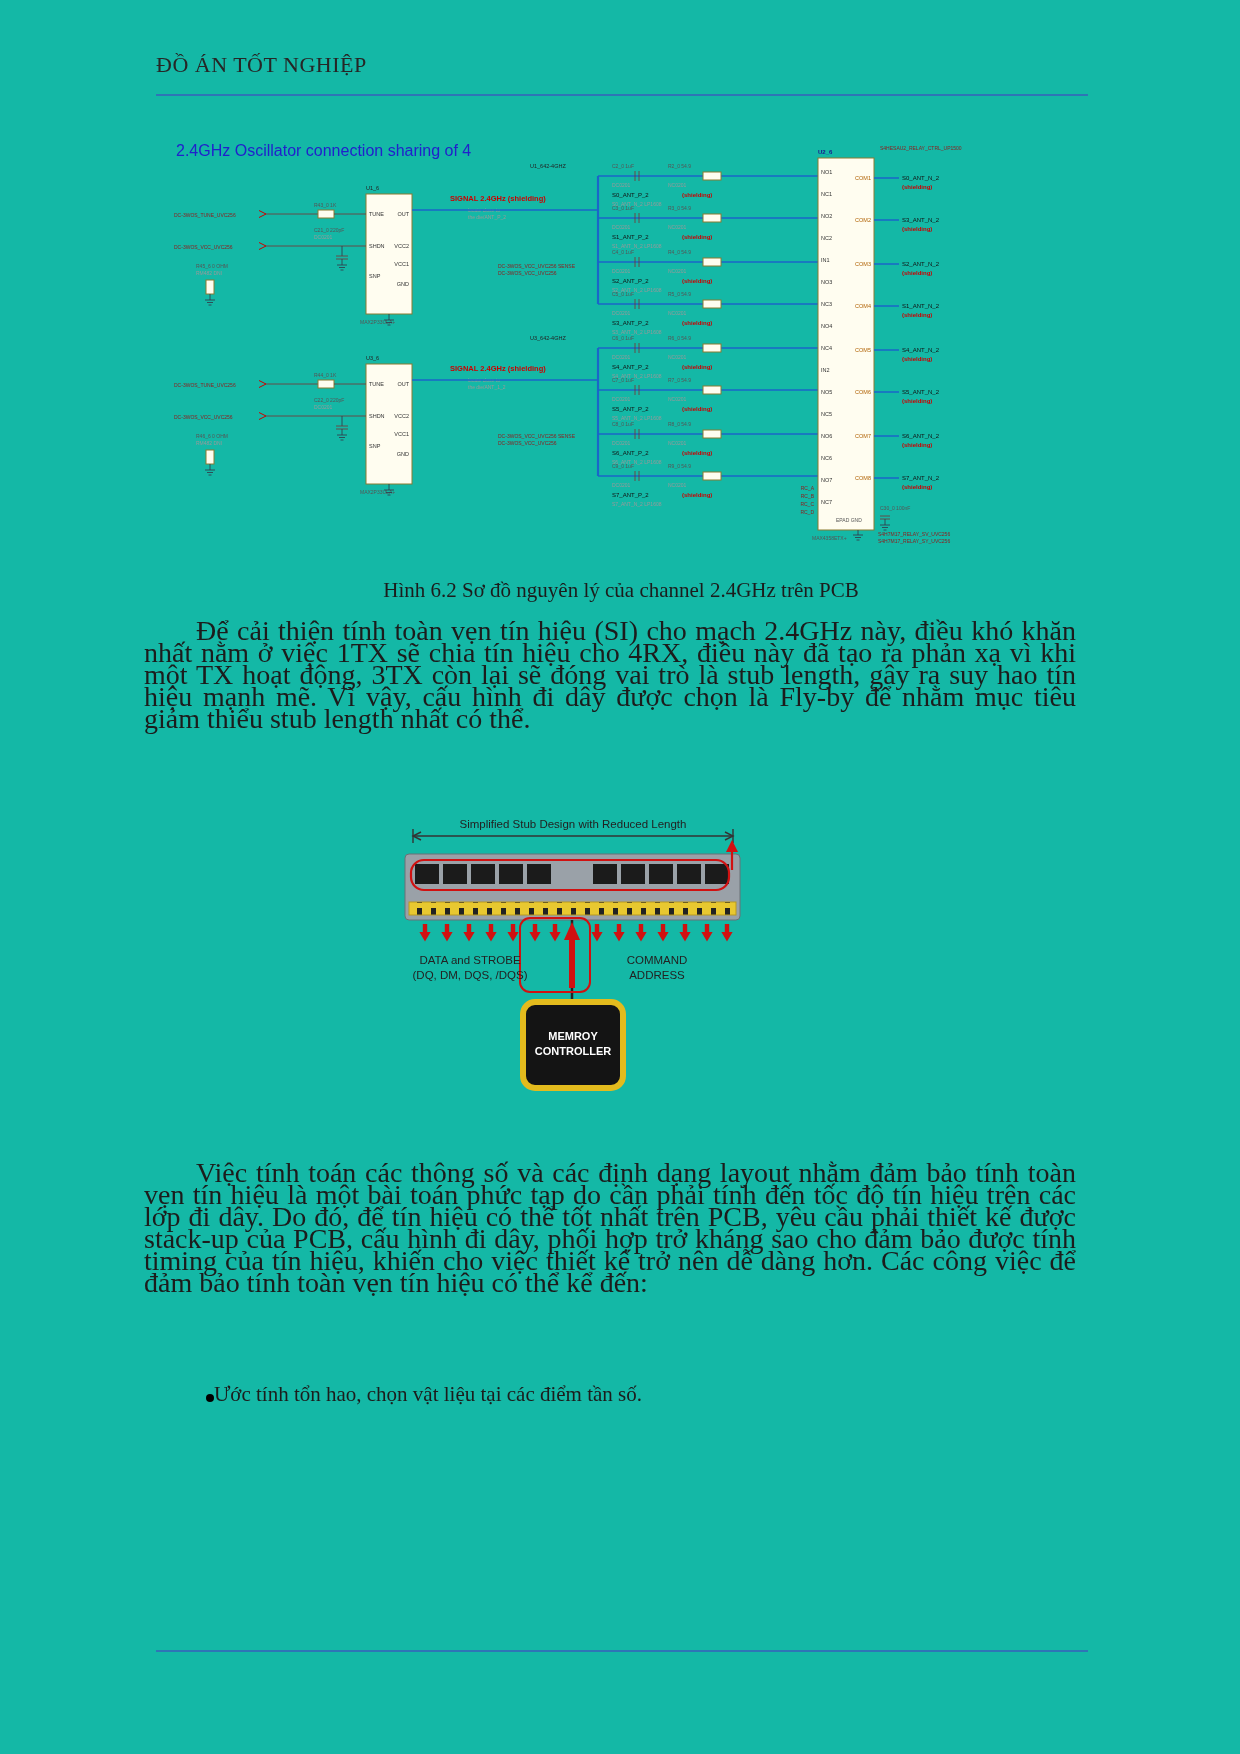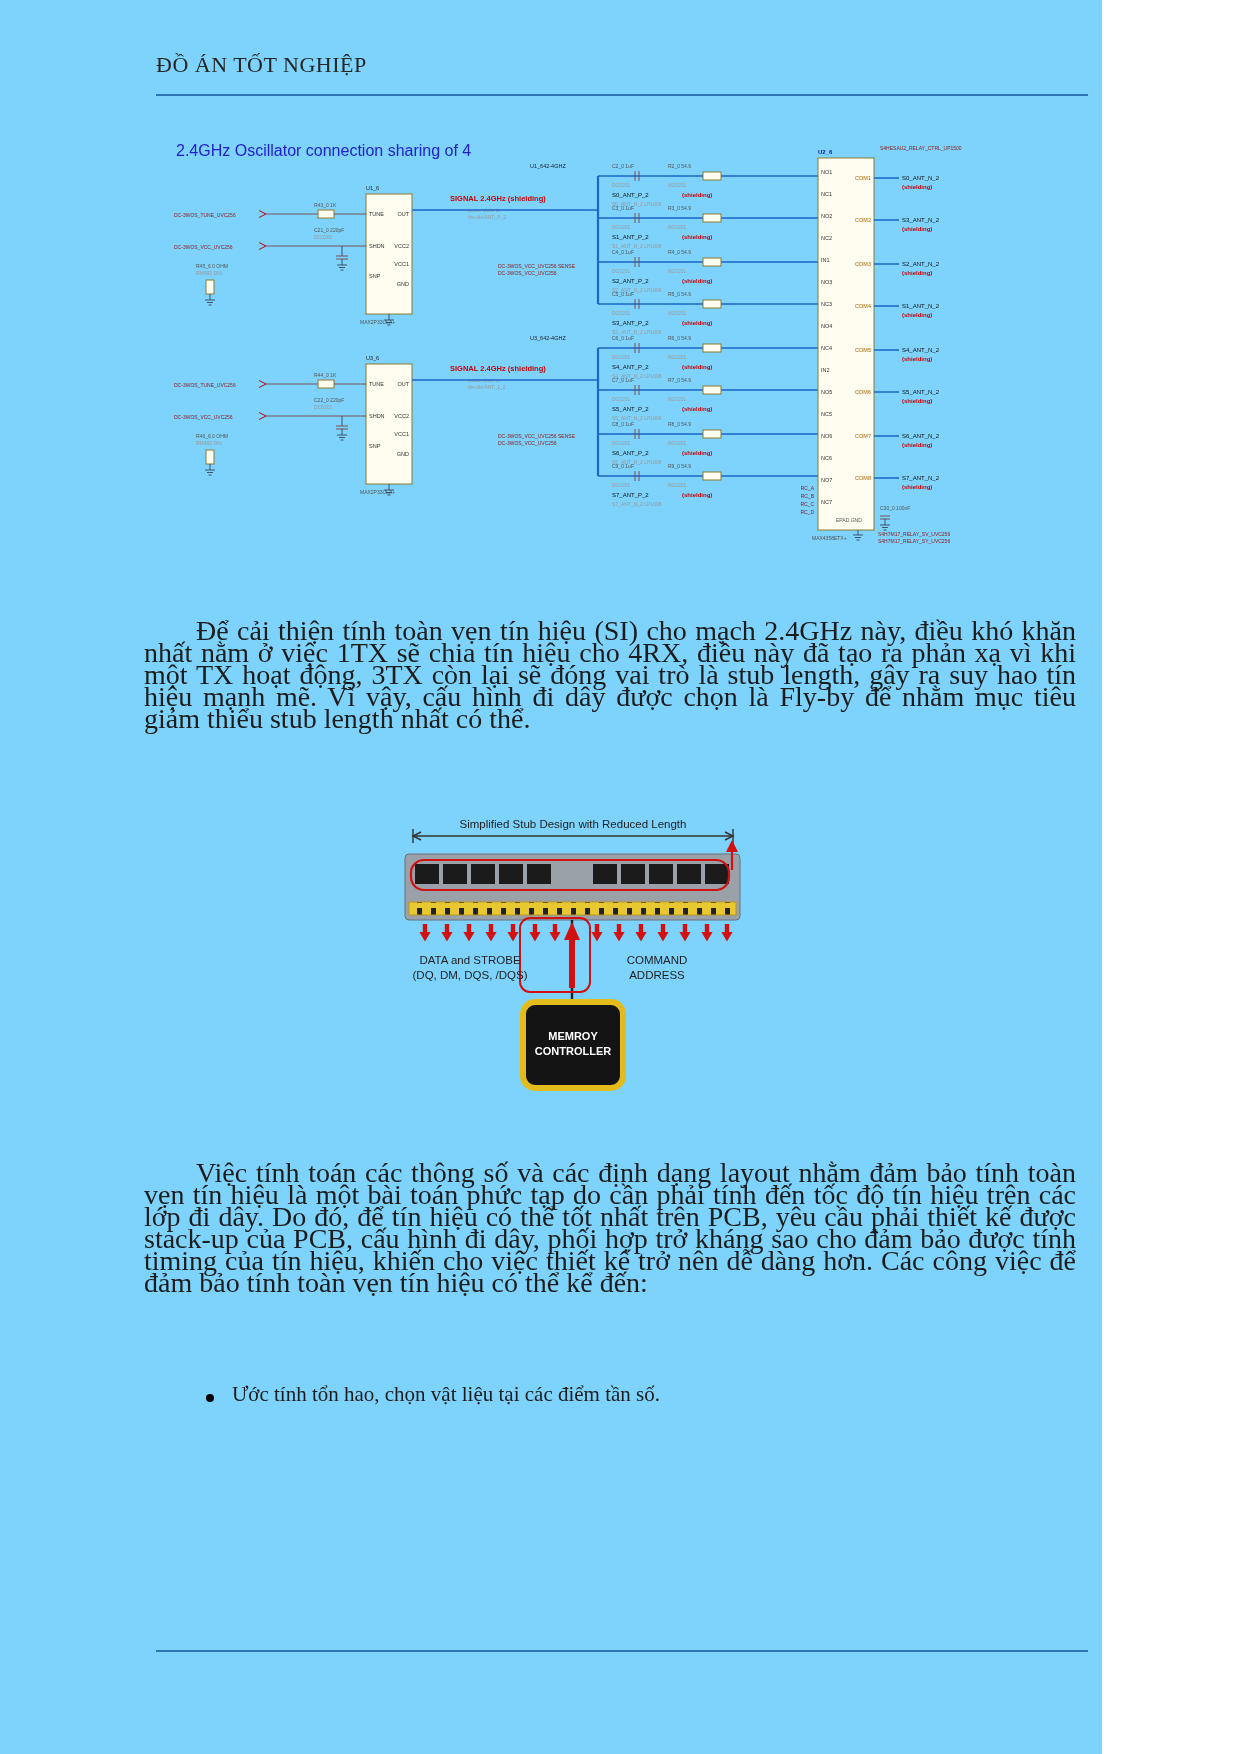--- a/index.html
+++ b/index.html
@@ -1,32 +1,32 @@
 <!DOCTYPE html>
 <html><head>
 <meta charset="utf-8">
 <style>
   *{margin:0;padding:0;box-sizing:border-box}
   html,body{background:#fff}
-  .page{position:relative;width:1102px;height:1754px;background:#7dd3fc;overflow:hidden;
+  .page{position:relative;width:1240px;height:1754px;background:#14b8a6;overflow:hidden;
         font-family:"Liberation Serif",serif;color:#1c1c1c}
   .header-title{position:absolute;left:156px;top:52px;font-size:22px;letter-spacing:.5px;color:#262626}
   .header-rule{position:absolute;left:156px;top:94px;width:932px;height:2px;background:#2e75b6}
   .schem{position:absolute;left:168px;top:138px;width:850px;height:425px}
   .schem-title{position:absolute;left:8px;top:4px;font-family:"Liberation Sans",sans-serif;
                font-weight:normal;font-size:16px;color:#2121cc;white-space:nowrap}
   .caption{position:absolute;left:155px;width:932px;text-align:center;font-size:21px}
   #cap62{top:578px}
   #cap63{top:1120px}
   .para{position:absolute;left:144px;width:932px;font-size:28px;line-height:22px;
         text-align:justify;text-indent:52px}
   #p1{top:620px}
   #p2{top:1162px}
   .flyfig{position:absolute;left:385px;top:814px}
-  .bullet-row{position:absolute;left:206px;top:1382px;display:flex;gap:18px;align-items:flex-start;font-size:21px}
+  .bullet-row{position:absolute;left:206px;top:1382px;display:flex;align-items:flex-start;font-size:21px}
   .bullet-dot{width:8px;height:8px;border-radius:50%;background:#000;margin-top:12px;flex:none}
   .footer-rule{position:absolute;left:156px;top:1650px;width:932px;height:2px;background:#2e75b6}
   .page-num{position:absolute;left:155px;width:932px;top:1664px;text-align:center;font-size:20px}
 
   
   svg text{font-family:"Liberation Sans",sans-serif}
   .t5{font-size:5px;fill:#555}
   .t5g{font-size:5px;fill:#999}
   .t5n{font-size:5px;fill:#8b2020}
   .t55{font-size:5.5px;fill:#222}
@@ -313,20 +313,21 @@
         <use href="#outrow" y="298"></use>
         <text class="t6" x="734" y="300">S6_ANT_N_2</text>
         <text class="t6r" x="734" y="309">(shielding)</text>
         <use href="#outrow" y="340"></use>
         <text class="t6" x="734" y="342">S7_ANT_N_2</text>
         <text class="t6r" x="734" y="351">(shielding)</text>
       </g>
     </svg>
   </div>
 
+  <div class="caption" id="cap62">Hình 6.2 Sơ đồ nguyên lý của channel 2.4GHz trên PCB</div>
 
   <p class="para" id="p1">Để cải thiện tính toàn vẹn tín hiệu (SI) cho mạch 2.4GHz này, điều khó khăn nhất nằm ở việc 1TX sẽ chia tín hiệu cho 4RX, điều này đã tạo ra phản xạ vì khi một TX hoạt động, 3TX còn lại sẽ đóng vai trò là stub length, gây ra suy hao tín hiệu mạnh mẽ. Vì vậy, cấu hình đi dây được chọn là Fly-by để nhằm mục tiêu giảm thiểu stub length nhất có thể.</p>
 
   <div class="flyfig">
     <svg width="380" height="285" viewBox="0 0 380 285">
       <defs>
         <pattern id="pins" width="14" height="13" patternUnits="userSpaceOnUse">
           <rect width="14" height="13" fill="#e8c830"></rect>
           <rect x="4" y="3" width="5" height="8" fill="#222"></rect>
         </pattern>

